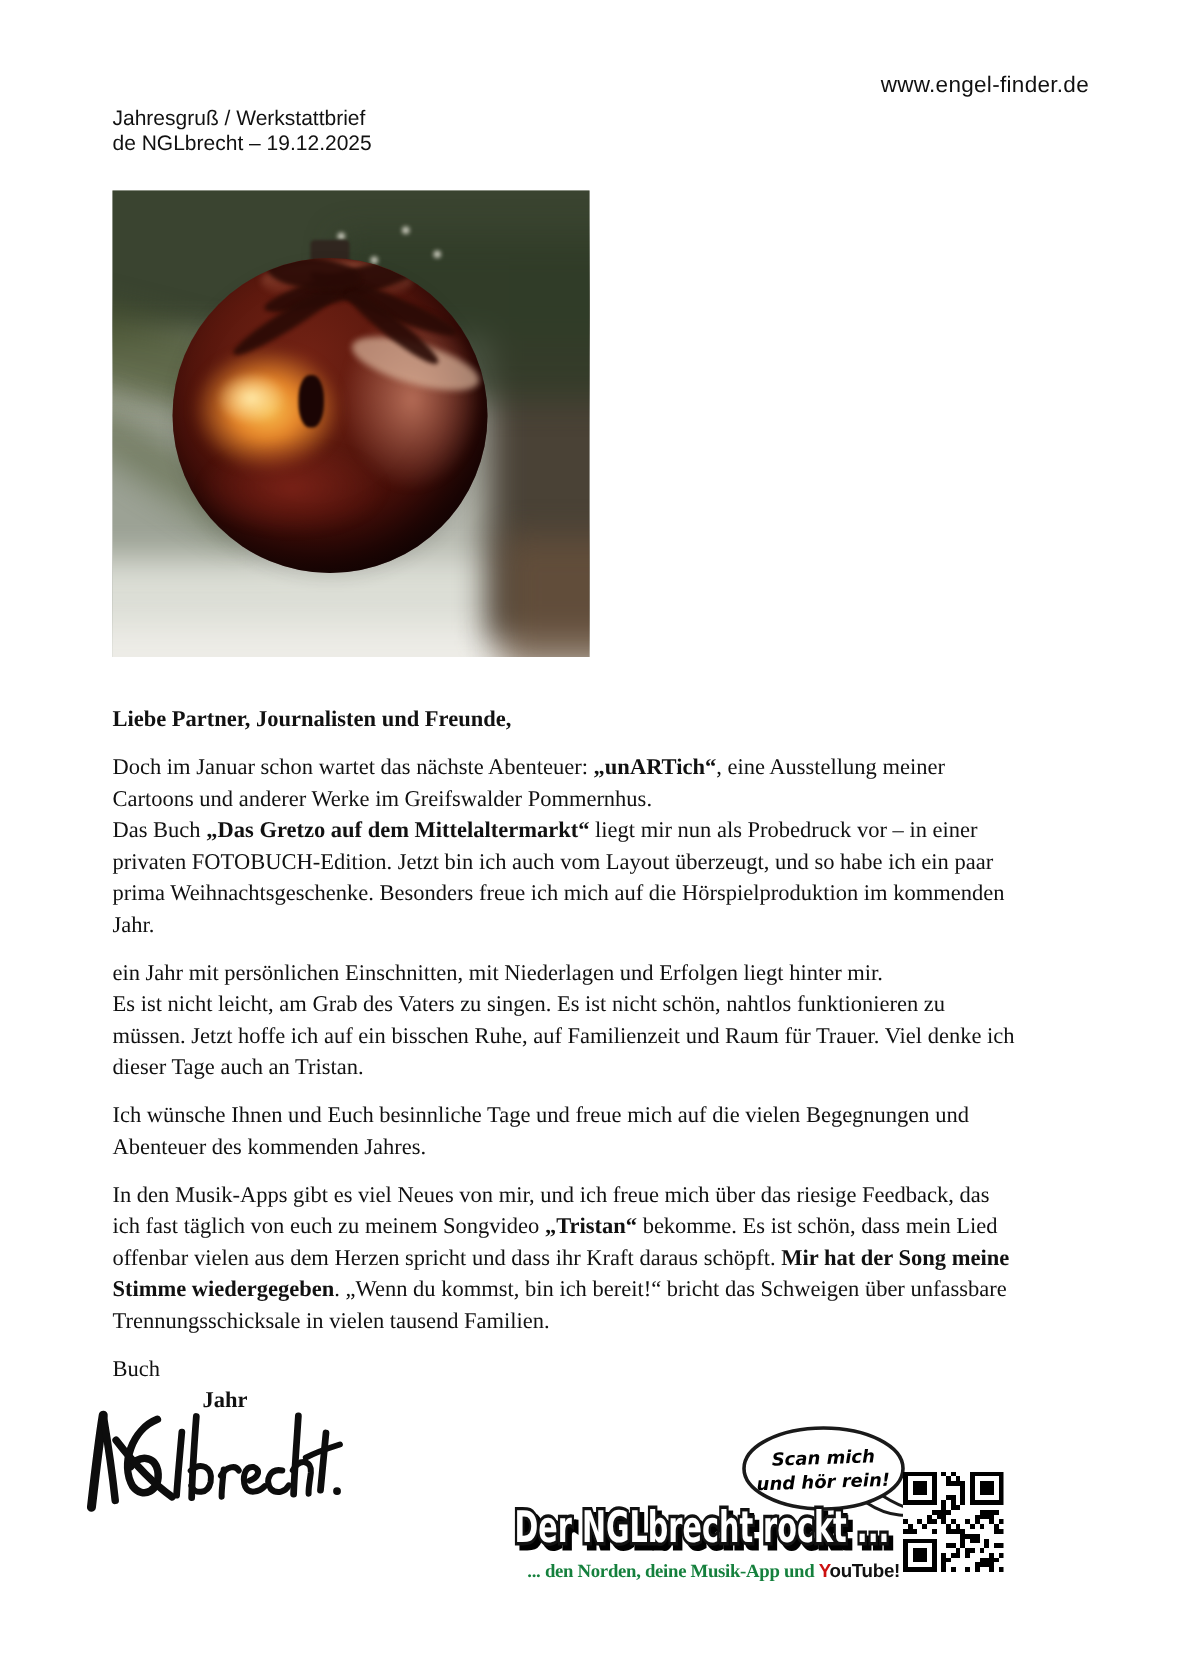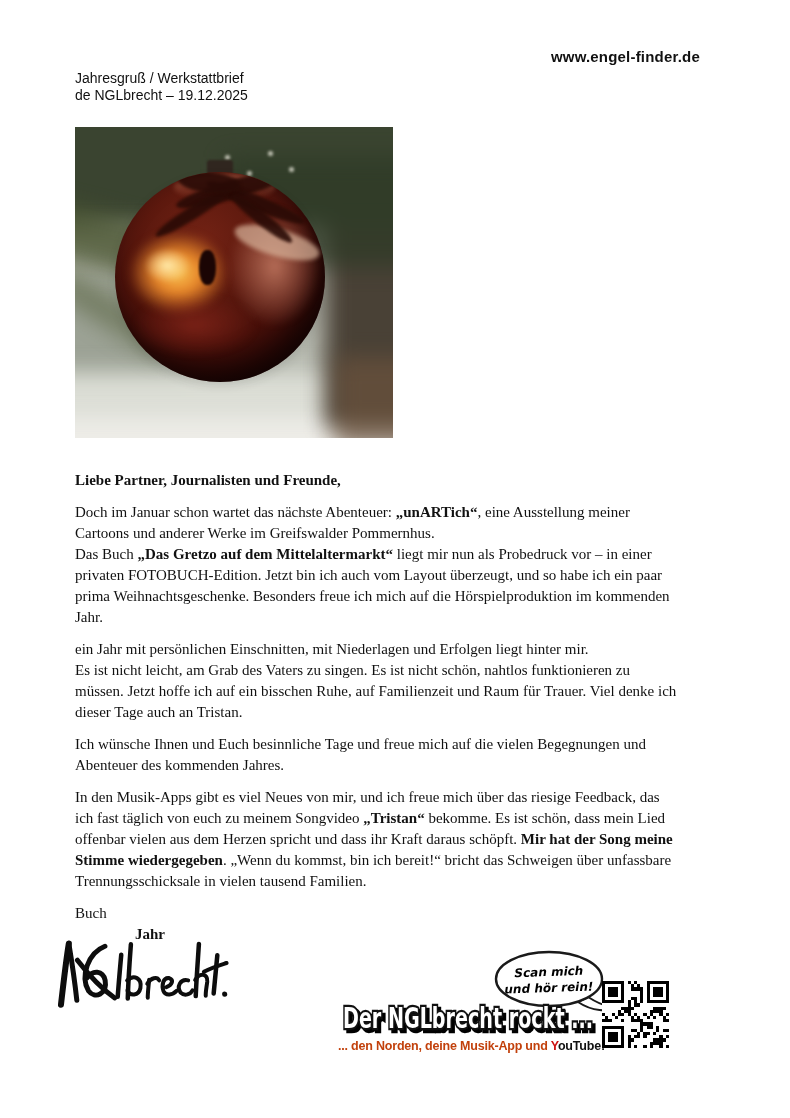--- a/index.html
+++ b/index.html
@@ -1,20 +1,20 @@
 <!DOCTYPE html>
 <html><head>
 <meta charset="utf-8">
 <style>
   html,body{margin:0;padding:0;background:#ffffff;}
   .page{position:relative;width:790px;height:1118px;background:#ffffff;overflow:hidden;
         font-family:"Liberation Sans",sans-serif;color:#111;}
 
   
-  .site-url{position:absolute;top:48px;right:90px;font-weight:bold;font-size:15px;letter-spacing:.2px;}
+  .site-url{position:absolute;top:48px;right:64px;font-weight:normal;font-size:15px;letter-spacing:.2px;}
   .doc-title{position:absolute;left:75px;top:70px;font-weight:normal;font-size:14px;}
   .doc-dateline{position:absolute;left:75px;top:87px;font-size:14px;}
 
   
   .photo{position:absolute;left:75px;top:127px;width:318px;height:311px;overflow:hidden;background:#b7bab0;}
   .photo .blob{position:absolute;filter:blur(11px);}
   .bg-top{left:-30px;top:-30px;width:390px;height:130px;background:#3a4430;}
   .bg-top2{left:150px;top:30px;width:240px;height:110px;background:#2e3a26;opacity:.75;}
   .bg-branch{left:-40px;top:95px;width:200px;height:55px;background:#4b5632;transform:rotate(14deg);opacity:.8;}
   .bg-branch2{left:-30px;top:170px;width:130px;height:30px;background:#55603c;transform:rotate(32deg);opacity:.55;}
@@ -164,21 +164,21 @@
     <ellipse cx="57" cy="30" rx="53" ry="27" fill="#ffffff" stroke="#1a1a1a" stroke-width="2.4"></ellipse>
     <text x="57" y="27" text-anchor="middle" transform="rotate(-2 57 27)">Scan mich</text>
     <text x="57" y="43" text-anchor="middle" transform="rotate(-2 57 43)">und hör rein!</text>
   </svg>
 
   <div class="brand">
     <svg width="262" height="38" viewBox="0 0 262 38">
       <text x="8" y="31" font-family="DejaVu Sans, sans-serif" font-size="29" font-weight="bold" fill="#000000" stroke="#000000" stroke-width="4.5" paint-order="stroke" textLength="250" lengthAdjust="spacingAndGlyphs">Der NGLbrecht rockt ...</text>
       <text x="5" y="28" font-family="DejaVu Sans, sans-serif" font-size="29" font-weight="bold" fill="#ffffff" stroke="#111111" stroke-width="4.5" paint-order="stroke" textLength="250" lengthAdjust="spacingAndGlyphs">Der NGLbrecht rockt ...</text>
     </svg>
-    <div class="brand-tagline"><span style="color: #c2410c;">... den Norden, deine Musik-App und </span><span style="color: rgb(204, 17, 17);">Y</span><span style="color: rgb(17, 17, 17);">ouTube!</span></div>
+    <div class="brand-tagline"><span style="color: #15803d; font-family: Liberation Serif, serif;">... den Norden, deine Musik-App und </span><span style="color: rgb(204, 17, 17);">Y</span><span style="color: rgb(17, 17, 17);">ouTube!</span></div>
   </div>
 
   <svg id="qr" class="qr" viewBox="0 0 21 21" shape-rendering="crispEdges">
       <rect x="0" y="0" width="21" height="21" fill="#ffffff"></rect>
       <rect x="0" y="0" width="7" height="7" fill="#000"></rect>
       <rect x="1" y="1" width="5" height="5" fill="#fff"></rect>
       <rect x="2" y="2" width="3" height="3" fill="#000"></rect>
       <rect x="14" y="0" width="7" height="7" fill="#000"></rect>
       <rect x="15" y="1" width="5" height="5" fill="#fff"></rect>
       <rect x="16" y="2" width="3" height="3" fill="#000"></rect>

